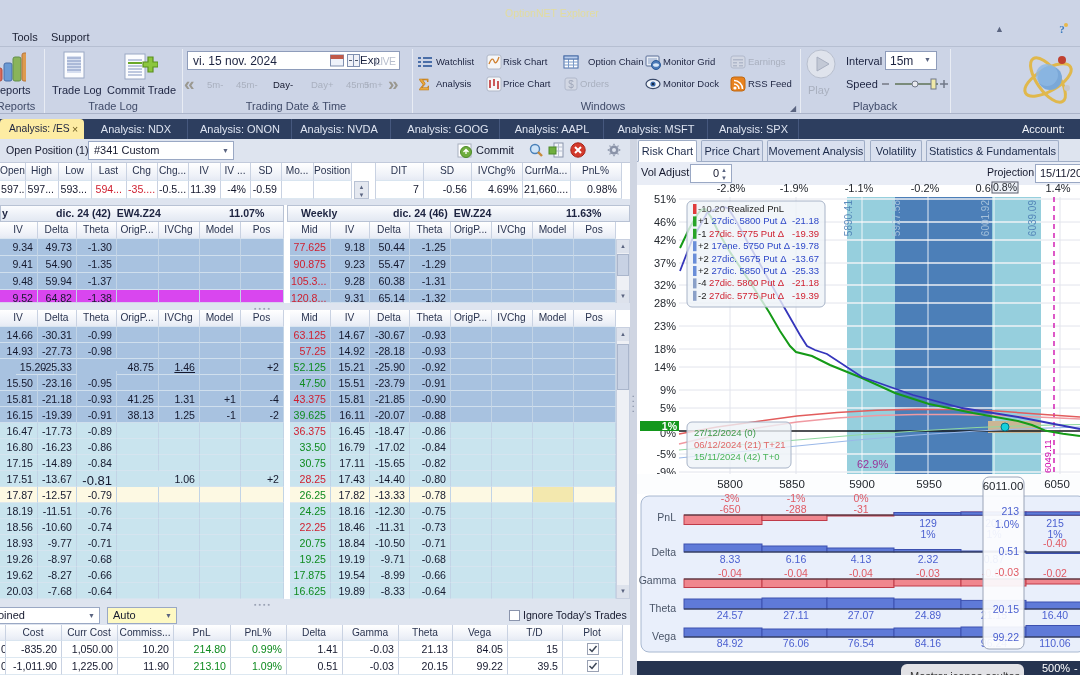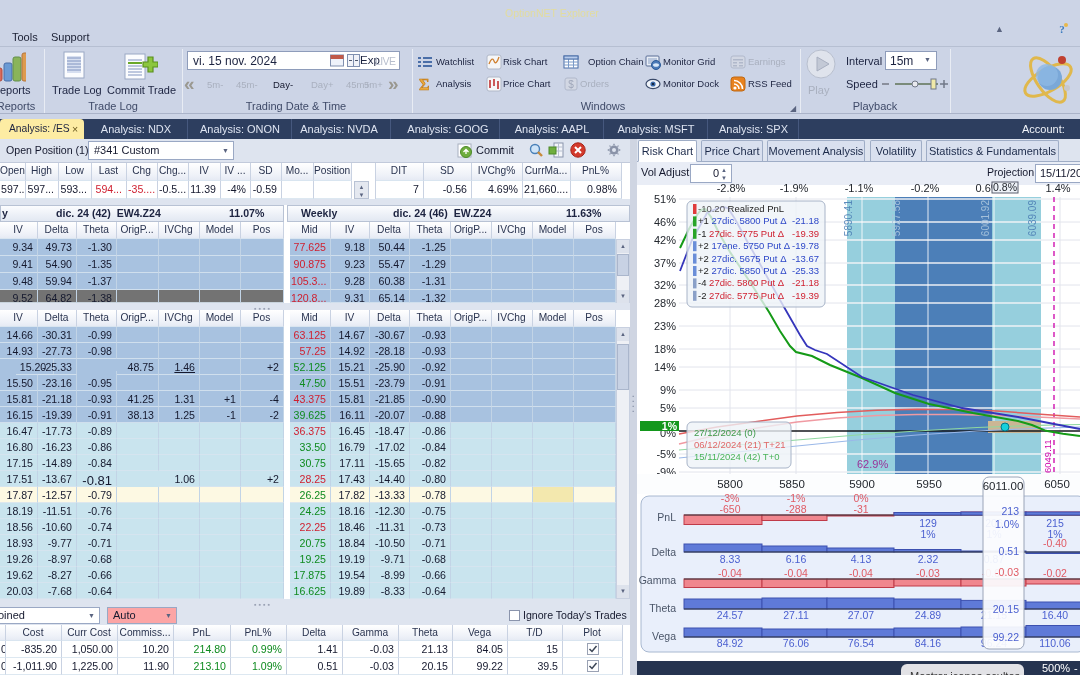--- a/index.html
+++ b/index.html
@@ -405,21 +405,21 @@
       <div class="abs" style="left:290px;top:134px;width:326px;height:17px;background:#a8c2e0;">
         <div class="cell" style="left:0px;width:41px;padding-top:2px;font-size:10.6px;border-right:1px solid #c2d4e6;color:#cf1f2f;">105.3...</div>
         <div class="cell" style="left:41px;width:39px;padding-top:2px;font-size:10.6px;border-right:1px solid #c2d4e6;">9.28</div>
         <div class="cell" style="left:80px;width:40px;padding-top:2px;font-size:10.6px;border-right:1px solid #c2d4e6;">60.38</div>
         <div class="cell" style="left:120px;width:41px;padding-top:2px;font-size:10.6px;border-right:1px solid #c2d4e6;">-1.31</div>
         <div class="cell" style="left:161px;width:41px;padding-top:2px;font-size:10.6px;border-right:1px solid #c2d4e6;"></div>
         <div class="cell" style="left:202px;width:41px;padding-top:2px;font-size:10.6px;border-right:1px solid #c2d4e6;"></div>
         <div class="cell" style="left:243px;width:41px;padding-top:2px;font-size:10.6px;border-right:1px solid #c2d4e6;"></div>
         <div class="cell" style="left:284px;width:42px;padding-top:2px;font-size:10.6px;border-right:1px solid #c2d4e6;"></div>
       </div>
-      <div class="abs" style="left:0px;top:151px;width:284px;height:13px;background:#737373;">
+      <div class="abs" style="left:0px;top:151px;width:284px;height:13px;background:#d946ef;">
         <div class="cell" style="left:0px;width:38px;padding-top:2px;font-size:10.6px;border-right:1px solid #c2d4e6;">9.52</div>
         <div class="cell" style="left:38px;width:39px;padding-top:2px;font-size:10.6px;border-right:1px solid #c2d4e6;">64.82</div>
         <div class="cell" style="left:77px;width:40px;padding-top:2px;font-size:10.6px;border-right:1px solid #c2d4e6;">-1.38</div>
         <div class="cell" style="left:117px;width:42px;padding-top:2px;font-size:10.6px;border-right:1px solid #c2d4e6;"></div>
         <div class="cell" style="left:159px;width:41px;padding-top:2px;font-size:10.6px;border-right:1px solid #c2d4e6;"></div>
         <div class="cell" style="left:200px;width:41px;padding-top:2px;font-size:10.6px;border-right:1px solid #c2d4e6;"></div>
         <div class="cell" style="left:241px;width:43px;padding-top:2px;font-size:10.6px;border-right:1px solid #c2d4e6;"></div>
       </div>
       <div class="abs" style="left:290px;top:151px;width:326px;height:13px;background:#a8c2e0;">
         <div class="cell" style="left:0px;width:41px;padding-top:2px;font-size:10.6px;border-right:1px solid #c2d4e6;color:#cf1f2f;">120.8...</div>
@@ -787,21 +787,21 @@
         <div class="abs" style="left:0px;top:257px;width:12px;height:13px;background:#dde2ec;font-size:6px;color:#5a6480;text-align:center;line-height:13px;">▼</div>
       </div>
       <div class="abs" style="left:0;top:460px;width:630px;height:7px;background:#dee4ef;">
         <div class="abs" style="left:254px;top:2px;color:#9aa2b4;font-size:7px;letter-spacing:2px;">▪▪▪▪</div>
       </div>
       <div class="abs" style="left:0;top:467px;width:630px;height:19px;background:#dee4ef;">
         <div class="abs" style="left:-8px;top:1px;width:108px;height:17px;background:#fff;border:1px solid #9aa8c4;">
           <div class="abs" style="left:5px;top:1px;">oined</div>
           <div class="abs" style="left:95px;top:4px;font-size:7px;color:#5a6480;">▼</div>
         </div>
-        <div class="abs" style="left:107px;top:1px;width:70px;height:17px;background:#fca5a5;border:1px solid #9aa8c4;">
+        <div class="abs" style="left:107px;top:1px;width:70px;height:17px;background:#fef9c3;border:1px solid #9aa8c4;">
           <div class="abs" style="left:5px;top:1px;">Auto</div>
           <div class="abs" style="left:57px;top:4px;font-size:7px;color:#5a6480;">▼</div>
         </div>
         <div class="abs" style="left:509px;top:4px;width:11px;height:11px;background:#fff;border:1px solid #8a94ac;"></div>
         <div class="abs" style="left:523px;top:3px;white-space:nowrap;font-size:10.6px;">Ignore Today's Trades</div>
       </div>
       <div class="abs" style="left:0px;top:486px;width:623px;height:16px;background:linear-gradient(#ffffff,#eef1f8 70%,#e4e9f3);">
         <div class="cell" style="left:0px;width:6px;padding-top:2px;font-size:10.6px;border-right:1px solid #c9d2e2;text-align:center;color:#2a3450;padding-left:0;padding-right:1px;font-size:10.2px;"></div>
         <div class="cell" style="left:6px;width:56px;padding-top:2px;font-size:10.6px;border-right:1px solid #c9d2e2;text-align:center;color:#2a3450;padding-left:0;padding-right:1px;font-size:10.2px;">Cost</div>
         <div class="cell" style="left:62px;width:56px;padding-top:2px;font-size:10.6px;border-right:1px solid #c9d2e2;text-align:center;color:#2a3450;padding-left:0;padding-right:1px;font-size:10.2px;">Curr Cost</div>

